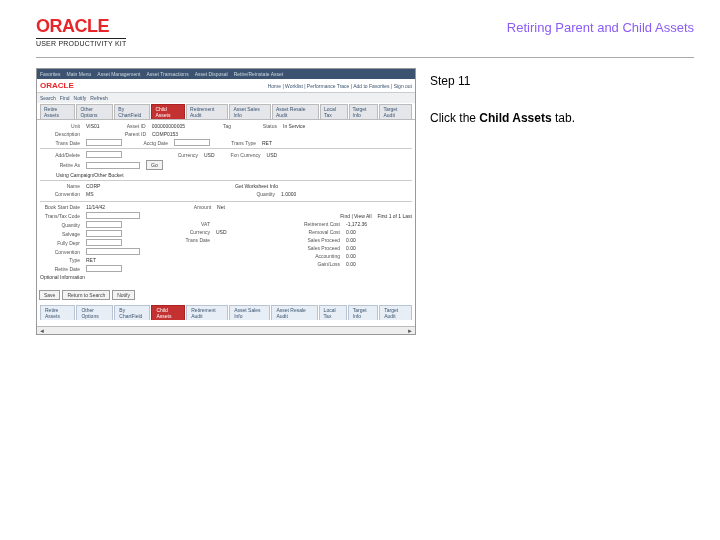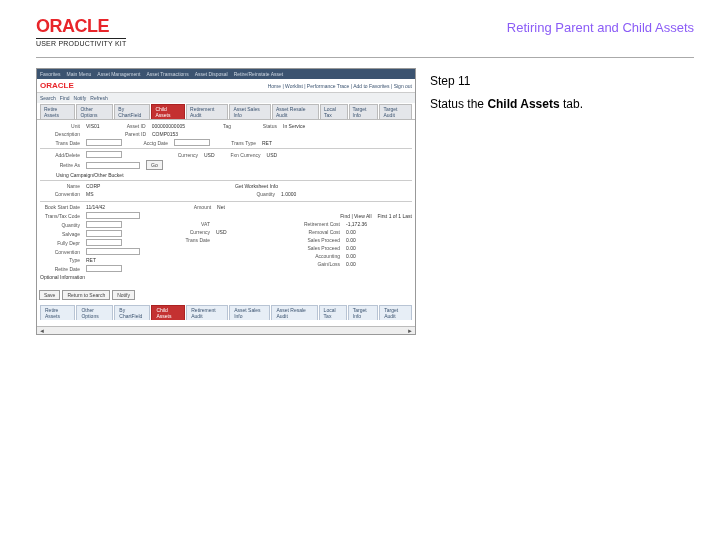--- a/index.html
+++ b/index.html
@@ -6,21 +6,21 @@
   body { font-family: Arial, Helvetica, sans-serif; font-size: 11px; color: #000; background: #fff; width: 720px; height: 540px; position: relative; }
   .header { display: flex; justify-content: space-between; align-items: flex-start; padding: 16px 26px 8px 36px; }
   .logo-block { display: flex; flex-direction: column; }
   .oracle-logo { font-family: Arial, sans-serif; font-weight: bold; font-size: 18px; color: #e8252a; letter-spacing: -0.5px; }
   .logo-sub { font-size: 7px; color: #222; border-top: 1px solid #222; padding-top: 1px; margin-top: 1px; letter-spacing: 0.2px; }
   .doc-title { font-size: 13px; color: #8b5cf6; margin-top: 4px; }
   .divider { border: none; border-top: 1px solid #aaa; margin: 2px 26px 0 36px; }
   .content { display: flex; gap: 14px; padding: 10px 26px 0 36px; }
   .screenshot-col { width: 380px; }
   .text-col { flex: 1; font-size: 12px; }
-  .step-label { margin-top: 6px; margin-bottom: 8px; }
+  .step-label { margin-top: 6px; margin-bottom: 22px; }
   .instruction { line-height: 1.4; }
   .instruction b { font-weight: bold; }
   
   .shot { width: 380px; border: 1px solid #999; background: #fff; font-size: 5px; color: #444; }
   .topnav { background: #3b5370; color: #cfd8e3; padding: 2px 3px; display: flex; gap: 6px; }
   .topnav span { font-size: 5px; }
   .brandrow { display: flex; justify-content: space-between; align-items: center; background: #fff; padding: 2px 3px; border-bottom: 1px solid #ccc; }
   .brandrow .mini-oracle { color: #e8252a; font-weight: bold; font-size: 8px; }
   .brandrow .right-links { font-size: 5px; color: #3b5370; }
   .greybar { background: #eef0f2; padding: 2px 3px; display: flex; gap: 4px; font-size: 5px; color: #3b5370; }
@@ -255,16 +255,16 @@
       </div>
       <div class="footer-scroll">
         <span class="arrow">◄</span>
         <span class="arrow">►</span>
       </div>
     </div>
   </div>
   <div class="text-col">
     <div class="step-label">Step 11</div>
     <div class="instruction">
-      <span>Status the </span><b>Child Assets</b><span> tab.</span>
+      <span>Click the </span><b>Child Assets</b><span> tab.</span>
     </div>
   </div>
 </div>
 
 </body></html>

